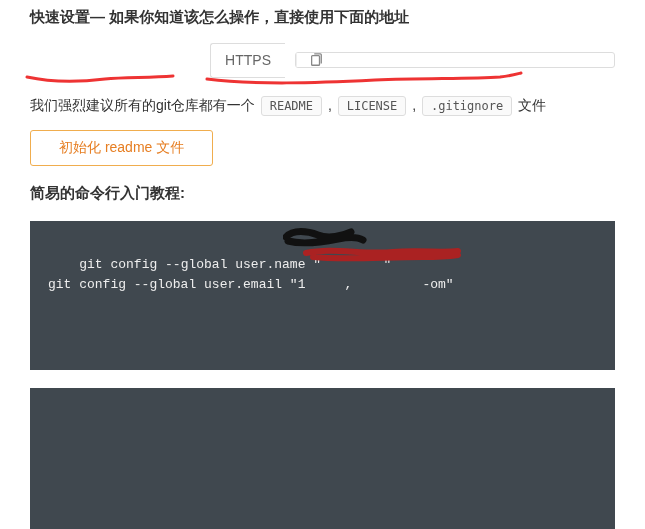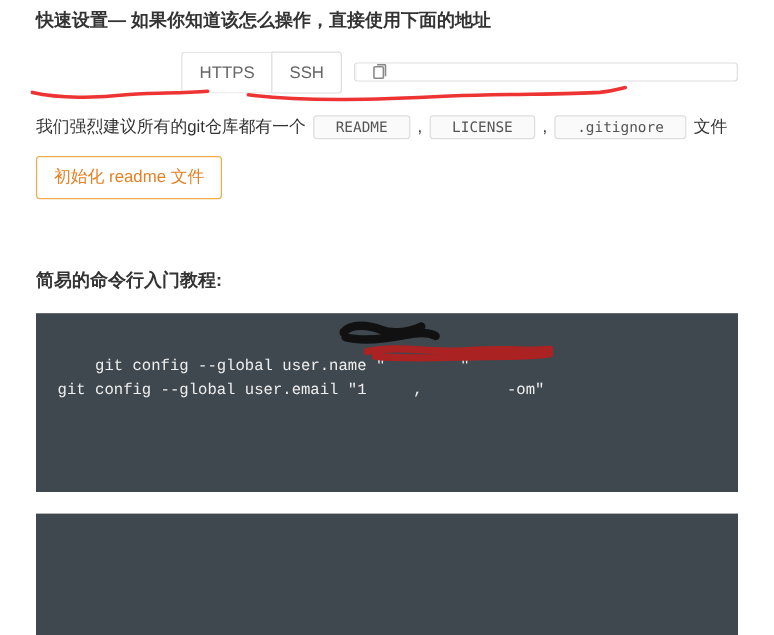--- a/index.html
+++ b/index.html
@@ -97,52 +97,51 @@
     }
     .recommend {
       font-size: 14px;
       color: #333;
       margin: 18px 0 14px 0;
     }
     .code-tag {
       display: inline-block;
       border: 1px solid #ddd;
       border-radius: 3px;
-      padding: 2px 18px;
+      padding: 2px 8px;
       font-family: Consolas, Monaco, monospace;
       font-size: 12px;
       color: #555;
       background: #fafafa;
       margin: 0 2px;
     }
     .init-btn {
       border: 1px solid #f0ad4e;
       color: #e67e22;
       background: #fff;
-      padding: 8px 14px;
+      padding: 8px 28px;
       font-size: 14px;
       border-radius: 3px;
       cursor: pointer;
       margin-bottom: 18px;
     }
     .link-row {
       font-size: 14px;
       color: #333;
       margin-bottom: 26px;
     }
     .link {
       color: #4183c4;
       text-decoration: none;
     }
     .section-title {
       font-size: 15px;
       font-weight: bold;
       color: #333;
       margin-bottom: 18px;
-      margin-top: 40px;
     }
     .sub-label {
       font-size: 13px;
       color: #333;
       margin-bottom: 10px;
     }
     .code-block {
       background: #40484f;
       color: #eee;
       font-family: Consolas, Monaco, "Courier New", monospace;
@@ -167,21 +166,20 @@
 
   <div class="protocol-row">
     <svg class="red-underline-1" viewBox="0 0 150 12" preserveAspectRatio="none">
       <path d="M2,4 C25,9 55,9 80,6 C100,4 125,5 148,3" stroke="#e33" stroke-width="3" fill="none" stroke-linecap="round"></path>
     </svg>
     <svg class="red-underline-2" viewBox="0 0 320 18" preserveAspectRatio="none">
       <path d="M2,8 C50,14 110,12 170,9 C220,7 265,8 295,6 C305,5 312,3 316,2" stroke="#e33" stroke-width="3" fill="none" stroke-linecap="round"></path>
     </svg>
     <div class="btn-group">
       <button class="btn btn-left">HTTPS</button>
-      <button class="btn btn-right">SSH</button>
     </div>
     <div class="url-input-wrap">
       <button class="copy-btn">
         <svg width="14" height="14" viewBox="0 0 16 16">
           <rect x="3" y="3" width="9" height="11" rx="1" fill="none" stroke="#888" stroke-width="1.5"></rect>
           <path d="M6 1 H13 a1 1 0 0 1 1 1 V12" fill="none" stroke="#888" stroke-width="1.5"></path>
         </svg>
       </button>
     </div>
   </div>

